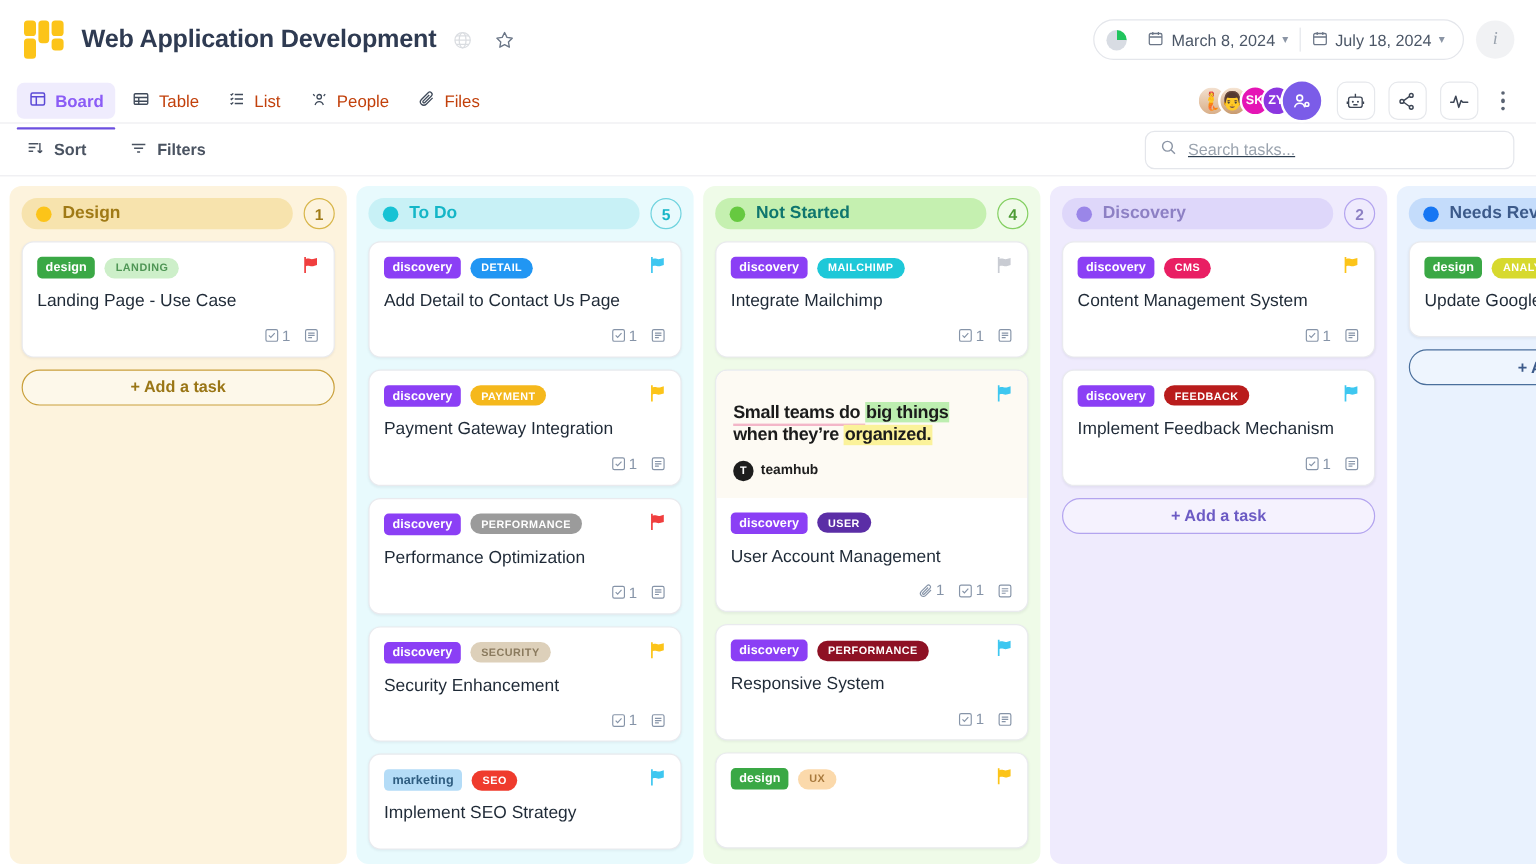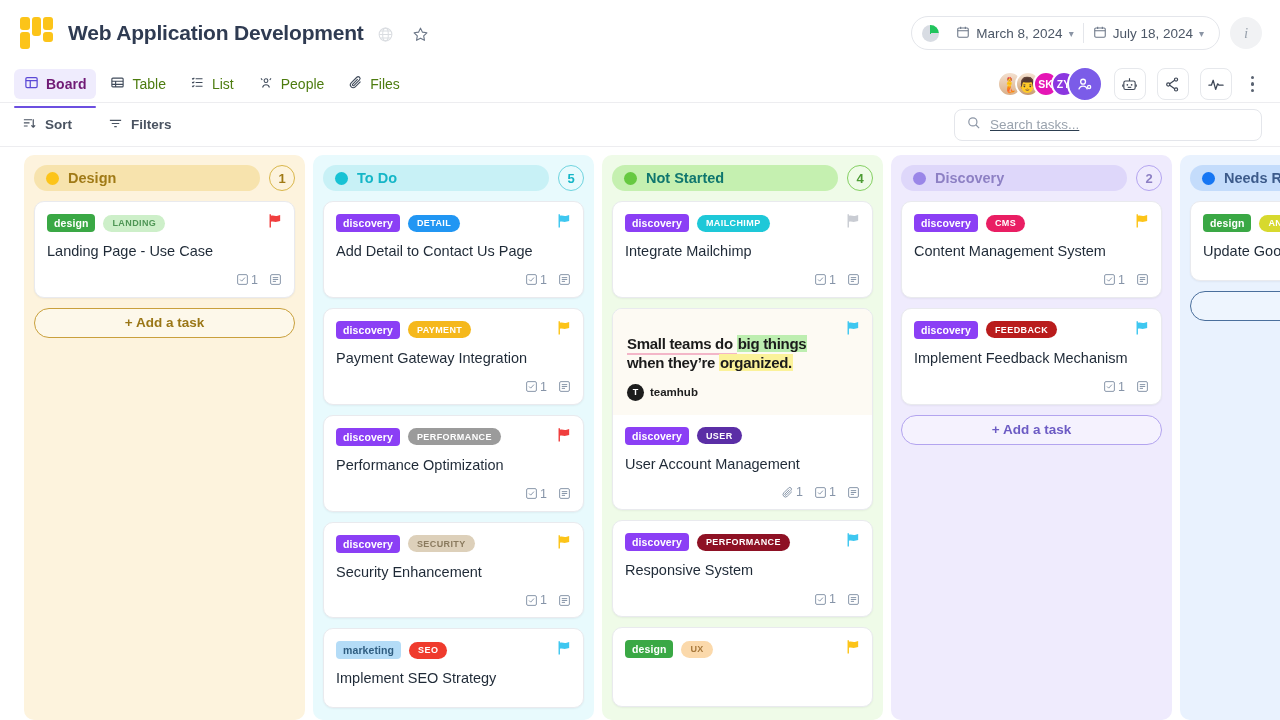--- a/index.html
+++ b/index.html
@@ -62,24 +62,24 @@
   
   .tabrow {
     height: 37px; display: flex; align-items: center;
     padding: 0 18px 0 14px; background:#fff;
     border-bottom: 1px solid #ededf0;
     position: relative;
   }
   .tabs { display:flex; align-items:center; gap: 4px; }
   .tab {
     display:flex; align-items:center; gap:7px;
-    font-size: 14px; color:#4d7c0f; padding: 6px 10px; border-radius:6px;
+    font-size: 14px; color:#c2410c; padding: 6px 10px; border-radius:6px;
     white-space:nowrap; position:relative;
   }
-  .tab.active { background:#efecfd; color:#701a75; font-weight:600; }
+  .tab.active { background:#efecfd; color:#8b5cf6; font-weight:600; }
   .tab.active::after {
     content:''; position:absolute; left:0; right:0; bottom:-9px; height:2.5px;
     background:#6c4fe0; border-radius:2px;
   }
   .tab svg { flex:0 0 auto; }
 
   .tabrow-right { margin-left:auto; display:flex; align-items:center; gap:11px; }
   .avatars { display:flex; align-items:center; }
   .av {
     width:26px; height:26px; border-radius:50%;
@@ -120,21 +120,21 @@
     display:flex; align-items:center; gap:9px; padding:0 11px;
   }
   .searchbox input {
     border:none; outline:none; font-size:13.5px; color:#2c3e50;
     font-family:"Liberation Sans", sans-serif; width:100%; background:transparent;text-decoration:underline;
   }
   .searchbox input::placeholder { color:#9aa3ae; }
 
   
   .board {
-    display:flex; gap: 8px; padding: 8px 0 0 24px;
+    display:flex; gap: 8px; padding: 8px 0 0 8px;
     height: calc(720px - 66px - 37px - 44px);
     align-items:flex-end;
   }
   .col {
     width: 281px; flex: 0 0 281px; border-radius: 10px;
     padding: 10px 10px 10px 10px; height: 100%;
     display:flex; flex-direction:column; gap:10px;
     overflow:hidden;
   }
   .col-head { display:flex; align-items:center; gap:9px; flex:0 0 auto; }

